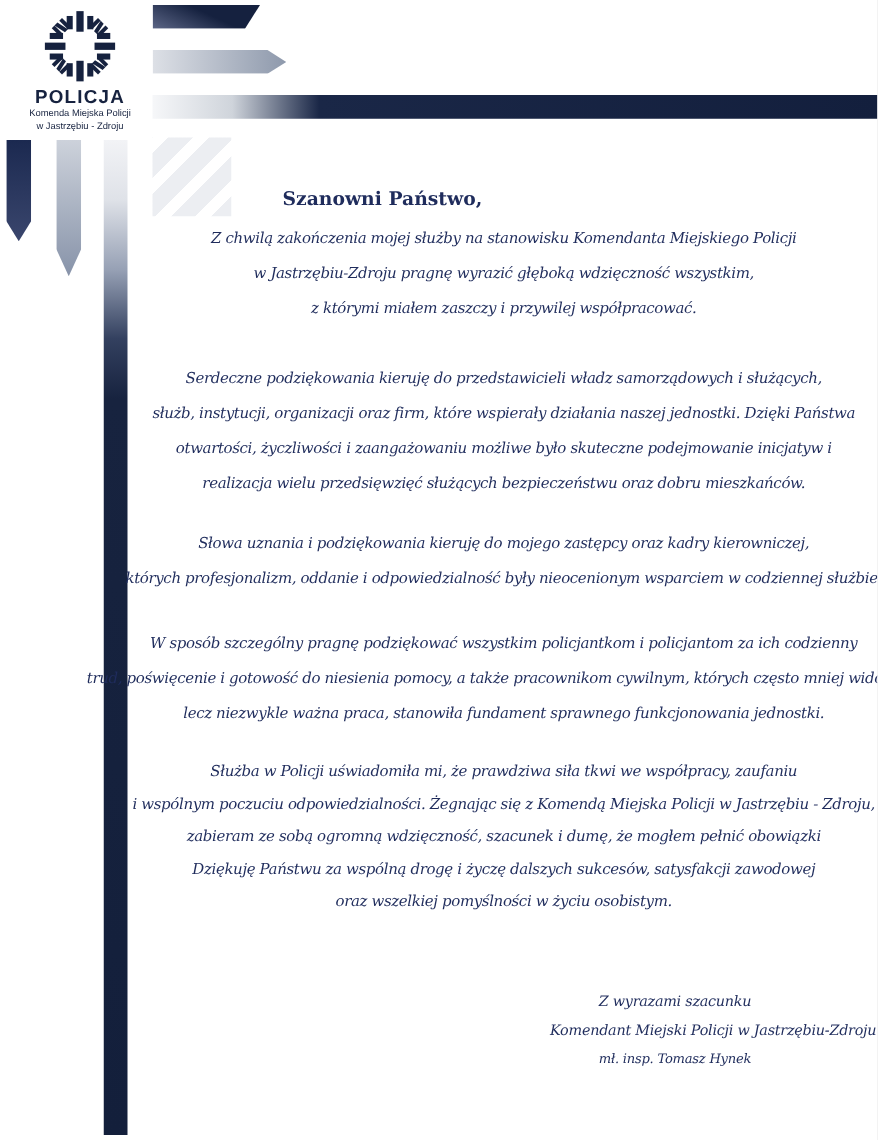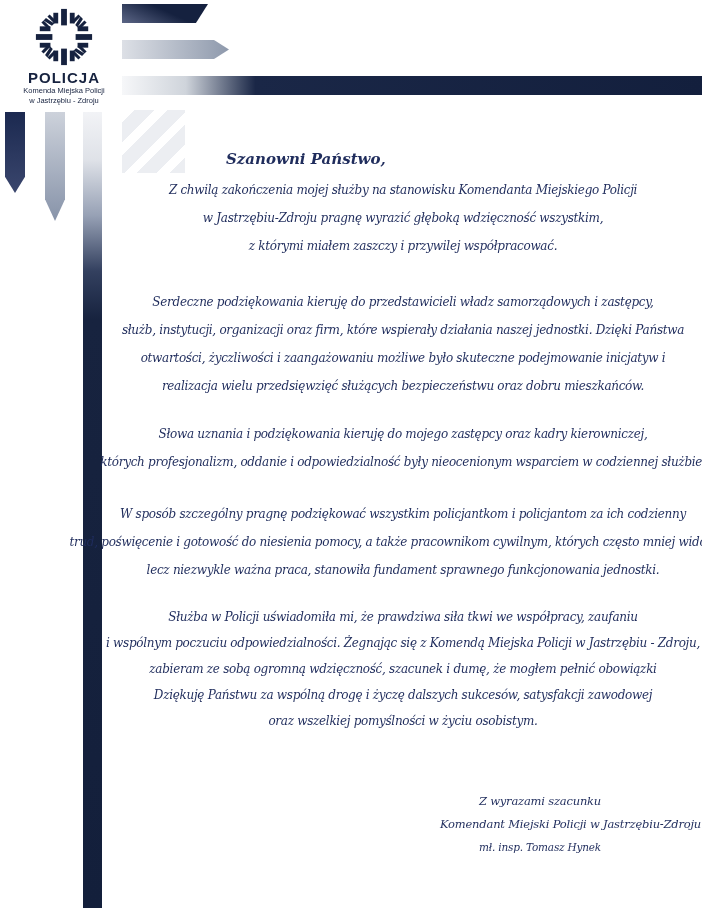--- a/index.html
+++ b/index.html
@@ -40,21 +40,21 @@
     clip-path:polygon(0 0,100% 0,100% 80%,50% 100%,0 80%);}
   .pennant-navy{left:5px;height:81px;background:linear-gradient(to bottom,#1b2950,#3a466d);}
   .pennant-gray{left:45px;height:109px;background:linear-gradient(to bottom,#cdd2db,#8793a9);}
   .tall-stripe{
     position:absolute;left:83px;top:112px;width:19px;height:796px;
     background:linear-gradient(to bottom,#f2f3f6 0%,#dfe2e8 6%,#97a1b5 13%,#33405f 20%,#17233f 26%,#131f3b 100%);
   }
   
   .letter{position:absolute;left:104px;top:0;width:598px;color:#1f2c5c;}
   .salutation{
-    position:absolute;left:122px;top:150px;font-style:italic;font-weight:bold;
+    position:absolute;left:122px;top:150px;font-weight:bold;
     font-size:15px;white-space:nowrap;
   }
   .para{position:absolute;left:0;width:598px;}
   .line{
     display:flex;justify-content:center;white-space:nowrap;
     font-style:italic;font-size:12px;letter-spacing:-0.3px;
     height:28px;align-items:center;
   }
   .para.tight .line{height:26px;text-align:right;}
   .p1{top:176px}.p2{top:288px}.p3{top:420px}.p4{top:500px}.p5{top:604px}
@@ -117,21 +117,21 @@
   <div class="letter">
     <div class="salutation">Szanowni Państwo,</div>
 
     <div class="para p1">
       <div class="line">Z chwilą zakończenia mojej służby na stanowisku Komendanta Miejskiego Policji</div>
       <div class="line">w Jastrzębiu-Zdroju pragnę wyrazić głęboką wdzięczność wszystkim,</div>
       <div class="line">z którymi miałem zaszczy i przywilej współpracować.</div>
     </div>
 
     <div class="para p2">
-      <div class="line">Serdeczne podziękowania kieruję do przedstawicieli władz samorządowych i zastępcy,</div>
+      <div class="line">Serdeczne podziękowania kieruję do przedstawicieli władz samorządowych i służących,</div>
       <div class="line">służb, instytucji, organizacji oraz firm, które wspierały działania naszej jednostki. Dzięki Państwa</div>
       <div class="line">otwartości, życzliwości i zaangażowaniu możliwe było skuteczne podejmowanie inicjatyw i</div>
       <div class="line">realizacja wielu  przedsięwzięć służących bezpieczeństwu oraz dobru mieszkańców.</div>
     </div>
 
     <div class="para p3">
       <div class="line">Słowa uznania i podziękowania kieruję do mojego zastępcy oraz kadry kierowniczej,</div>
       <div class="line">których profesjonalizm, oddanie i odpowiedzialność były nieocenionym wsparciem  w codziennej służbie.</div>
     </div>
 

